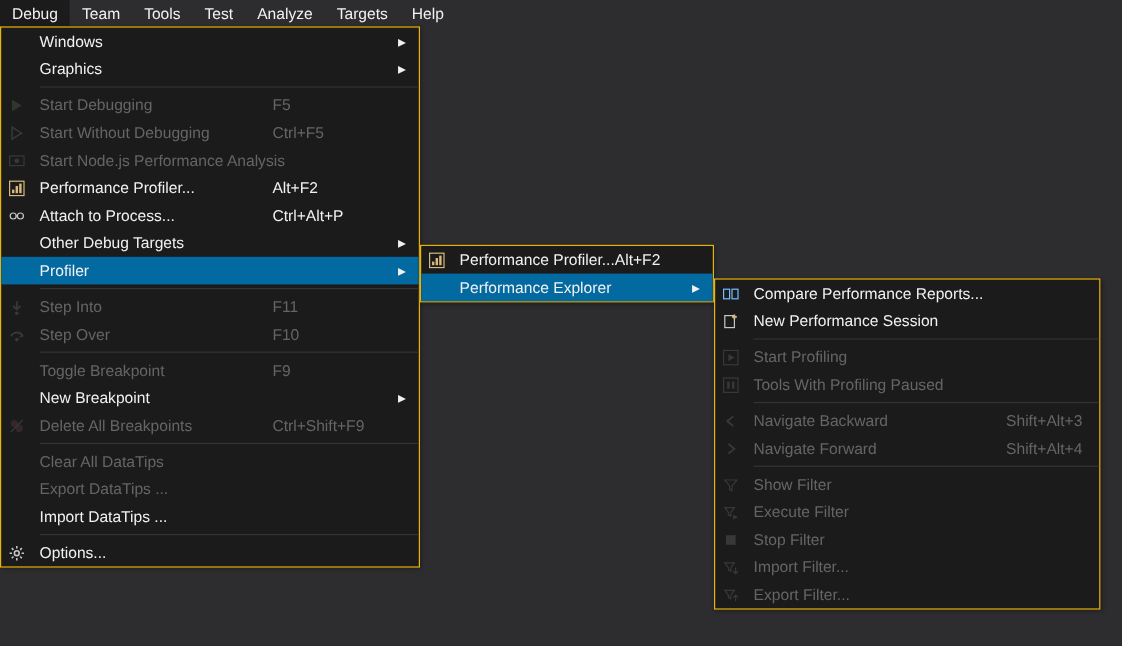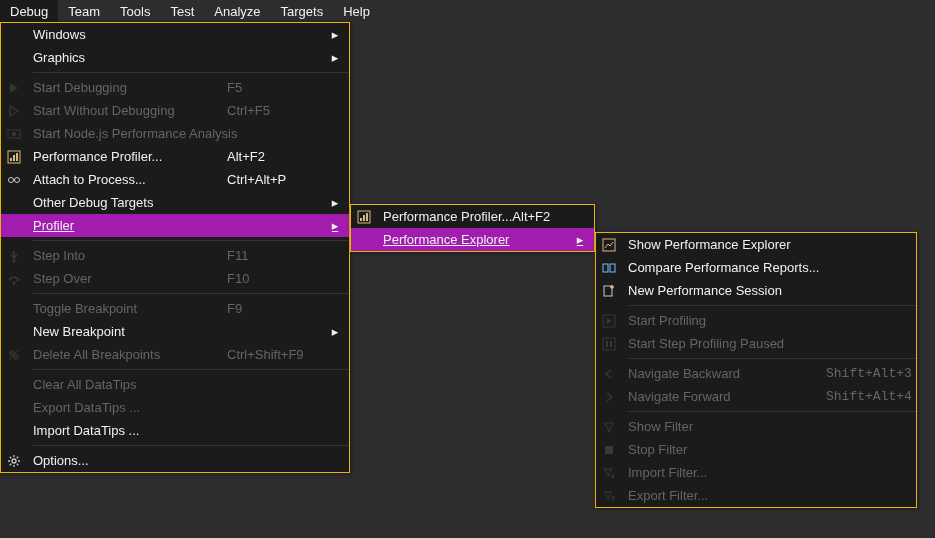--- a/index.html
+++ b/index.html
@@ -36,22 +36,21 @@
     box-shadow: 1px 1px 4px rgba(0,0,0,0.4);
   }
   .menu-item {
     display: flex;
     align-items: center;
     height: 23px;
     padding: 0 6px 0 0;
     cursor: default;
   }
   .menu-item.highlight {
-    background: #a21caf;
-    text-decoration: underline;
+    background: #0369a1;
   }
   .menu-item .icon-col {
     width: 26px;
     display: flex;
     justify-content: center;
     align-items: center;
     flex-shrink: 0;
   }
   .menu-item .label {
     flex: 1;
@@ -75,21 +74,21 @@
   .menu-item.disabled .icon-col svg { opacity: 0.4; }
   .separator {
     height: 1px;
     background: #333337;
     margin: 3px 0 3px 32px;
   }
   .menu1 { top: 22px; left: 0; width: 350px; }
   .menu2 { top: 204px; left: 350px; width: 245px; }
   .menu2 .shortcut { width: 60px; }
   .menu3 { top: 232px; left: 595px; width: 322px; }
-  .menu3 .shortcut { width: 80px; text-align: center; padding-right:4px;font-family:Liberation Mono, monospace;}
+  .menu3 .shortcut { width: 80px; text-align: right; padding-right:4px;}
   .menu3 .arrow-col { width: 4px; }
 </style>
 </head>
 <body>
 
 <div class="menubar" id="menubar">
     <div class="menubar-item active">
       <span>Debug</span>
     </div>
     <div class="menubar-item">
@@ -302,31 +301,20 @@
       <span class="icon-col"></span>
       <span class="label">Performance Explorer</span>
       <span class="shortcut"></span>
       <span class="arrow-col">▸</span>
     </div>
   </div>
 <div class="menu menu3" id="menu3">
     <div class="menu-item">
       <span class="icon-col">
         <svg width="14" height="14" viewBox="0 0 14 14">
-          <rect x="1" y="1" width="12" height="12" fill="none" stroke="#d7ba7d"></rect>
-          <path d="M3 10 L6 6 L8 8 L11 4" fill="none" stroke="#d7ba7d"></path>
-        </svg>
-      </span>
-      <span class="label">Show Performance Explorer</span>
-      <span class="shortcut"></span>
-      <span class="arrow-col"></span>
-    </div>
-    <div class="menu-item">
-      <span class="icon-col">
-        <svg width="14" height="14" viewBox="0 0 14 14">
           <rect x="1" y="3" width="5" height="8" fill="none" stroke="#75beff"></rect>
           <rect x="8" y="3" width="5" height="8" fill="none" stroke="#75beff"></rect>
         </svg>
       </span>
       <span class="label">Compare Performance Reports...</span>
       <span class="shortcut"></span>
       <span class="arrow-col"></span>
     </div>
     <div class="menu-item">
       <span class="icon-col">
@@ -352,21 +340,21 @@
       <span class="arrow-col"></span>
     </div>
     <div class="menu-item disabled">
       <span class="icon-col">
         <svg width="14" height="14" viewBox="0 0 14 14">
           <rect x="1" y="1" width="12" height="12" fill="none" stroke="#656565"></rect>
           <rect x="4" y="4" width="2" height="6" fill="#656565"></rect>
           <rect x="8" y="4" width="2" height="6" fill="#656565"></rect>
         </svg>
       </span>
-      <span class="label">Start Step Profiling Paused</span>
+      <span class="label">Tools With Profiling Paused</span>
       <span class="shortcut"></span>
       <span class="arrow-col"></span>
     </div>
     <div class="separator"></div>
     <div class="menu-item disabled">
       <span class="icon-col">
         <svg width="14" height="14" viewBox="0 0 14 14">
           <path d="M9 3 L4 7 L9 11" fill="none" stroke="#656565" stroke-width="1.5"></path>
         </svg>
       </span>
@@ -385,20 +373,31 @@
       <span class="arrow-col"></span>
     </div>
     <div class="separator"></div>
     <div class="menu-item disabled">
       <span class="icon-col">
         <svg width="14" height="14" viewBox="0 0 14 14">
           <path d="M2 3 L12 3 L8 8 L8 12 L6 11 L6 8 Z" fill="none" stroke="#656565"></path>
         </svg>
       </span>
       <span class="label">Show Filter</span>
+      <span class="shortcut"></span>
+      <span class="arrow-col"></span>
+    </div>
+    <div class="menu-item disabled">
+      <span class="icon-col">
+        <svg width="14" height="14" viewBox="0 0 14 14">
+          <path d="M2 3 L10 3 L7 7 L7 10 L5 9 L5 7 Z" fill="none" stroke="#656565"></path>
+          <path d="M9 9 L13 11 L9 13 Z" fill="#656565"></path>
+        </svg>
+      </span>
+      <span class="label">Execute Filter</span>
       <span class="shortcut"></span>
       <span class="arrow-col"></span>
     </div>
     <div class="menu-item disabled">
       <span class="icon-col">
         <svg width="14" height="14" viewBox="0 0 14 14">
           <rect x="3" y="3" width="8" height="8" fill="#656565"></rect>
         </svg>
       </span>
       <span class="label">Stop Filter</span>

